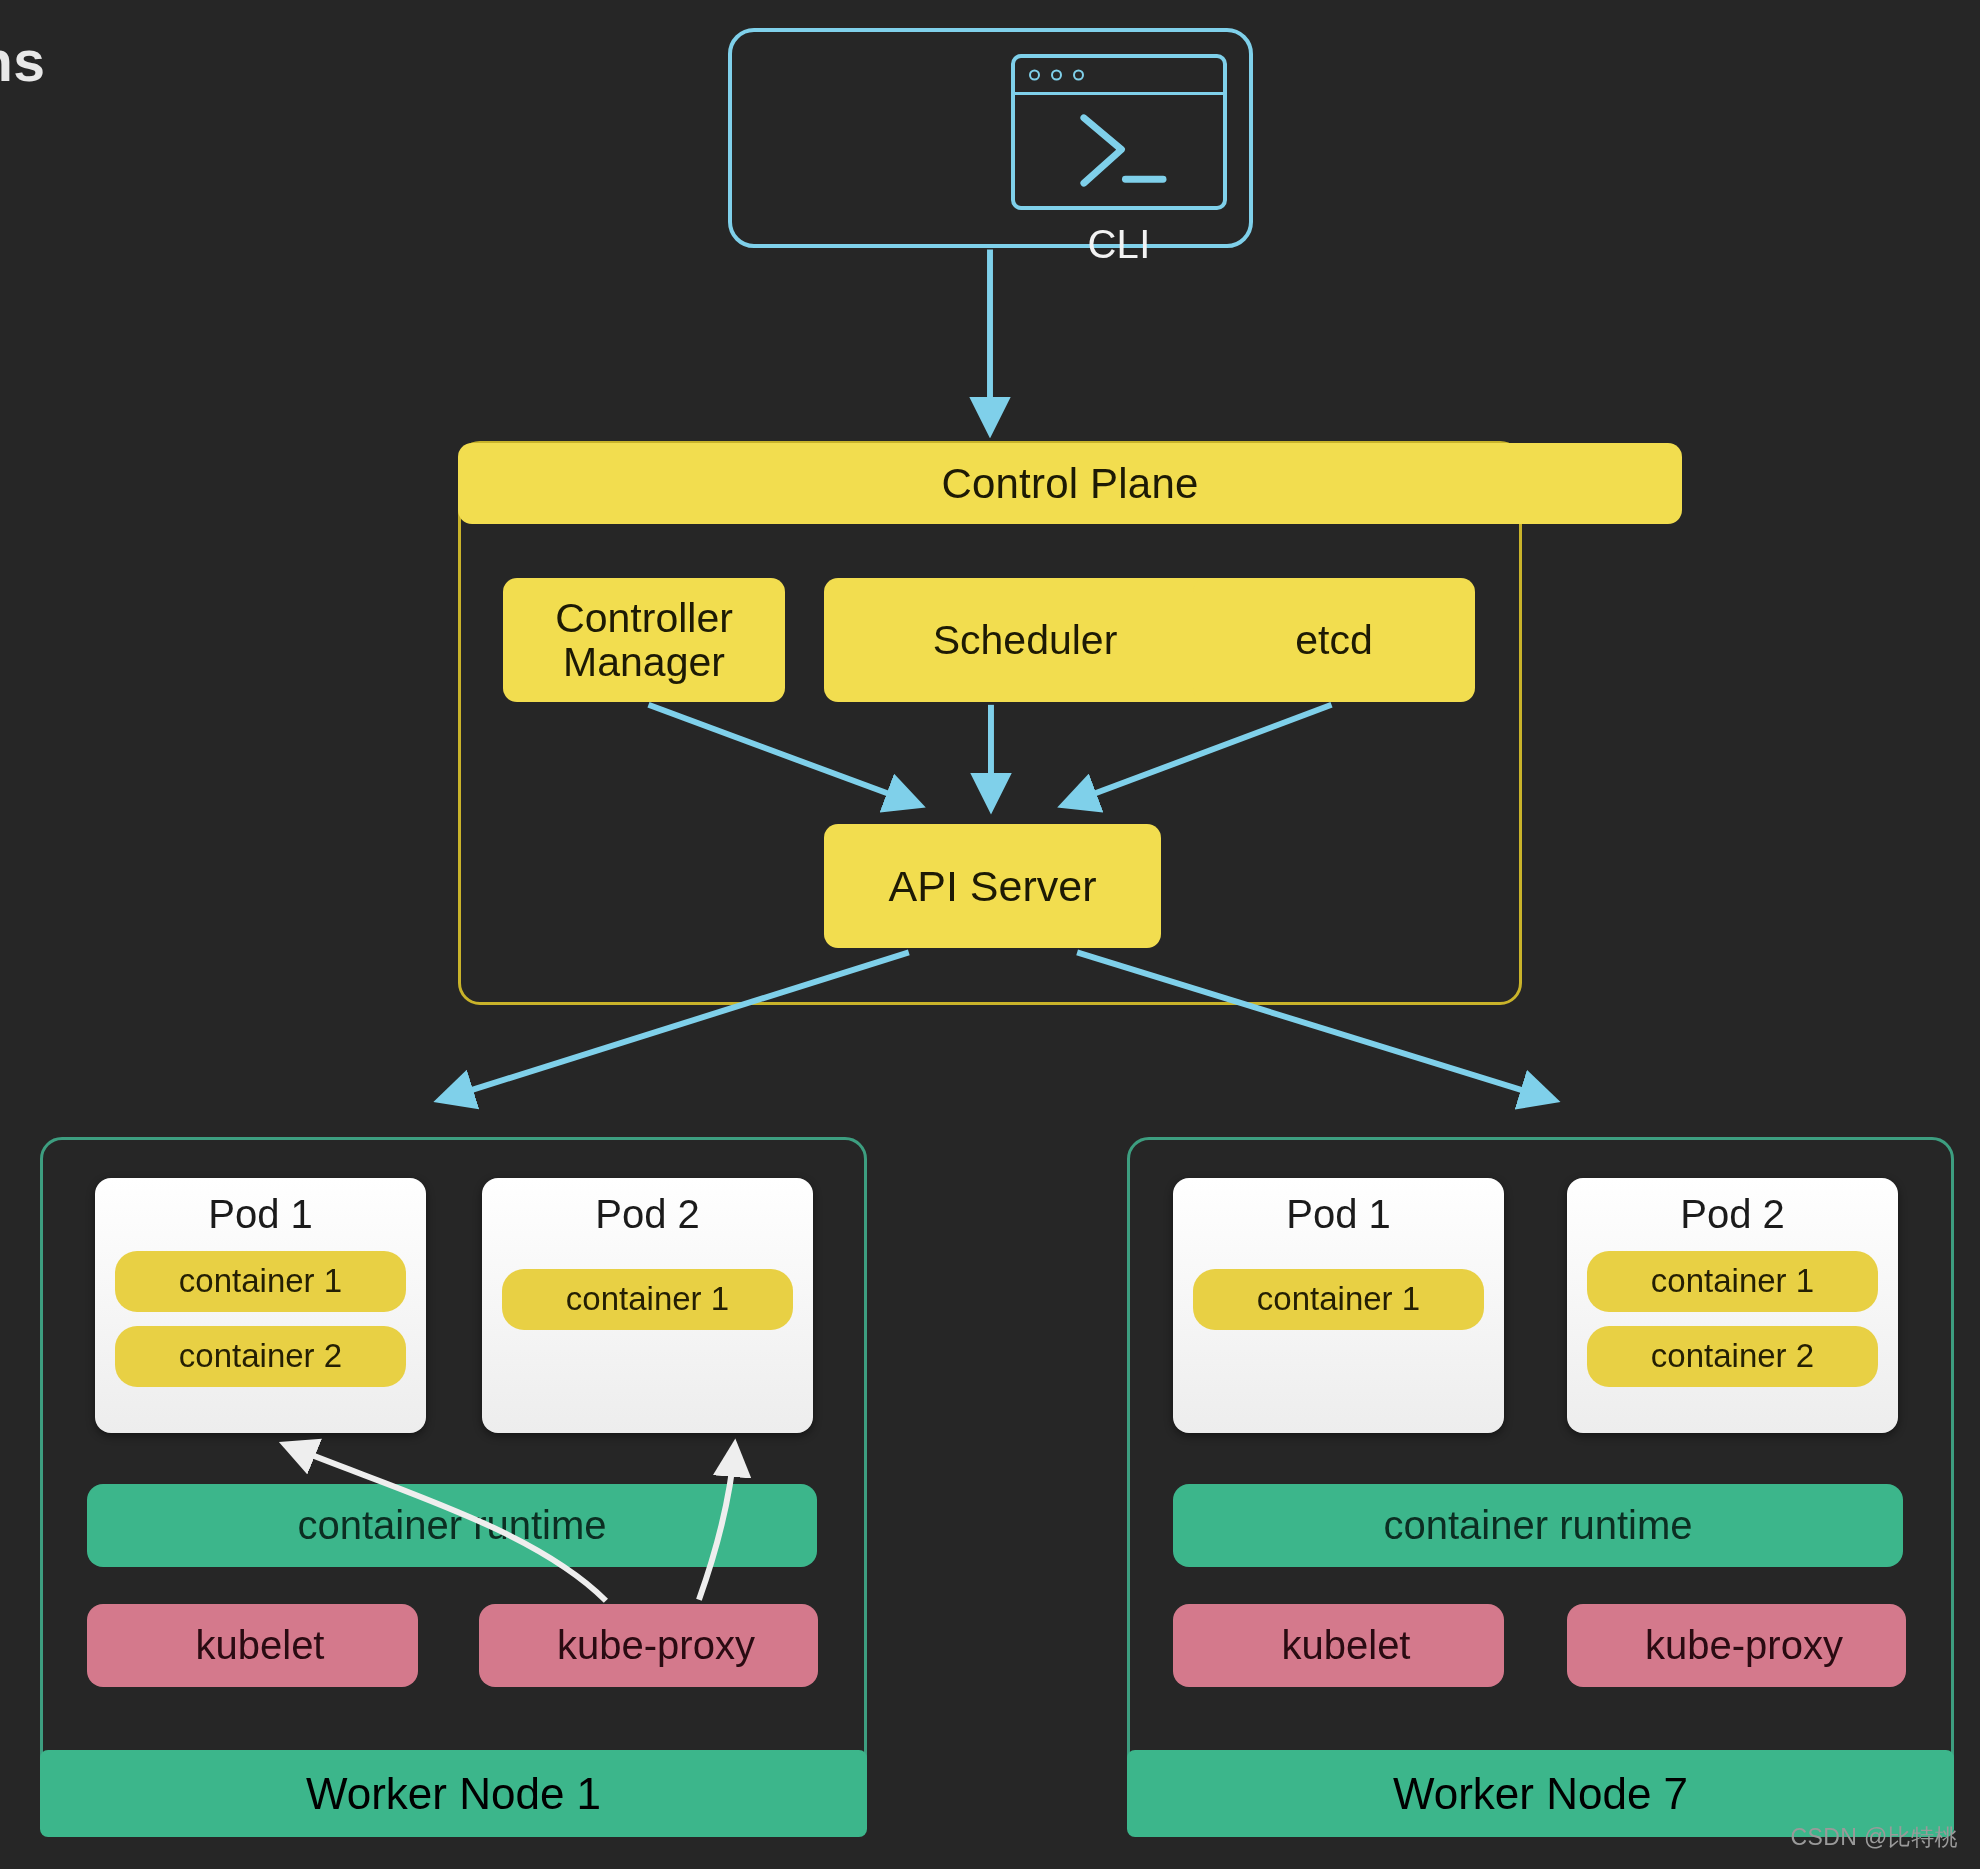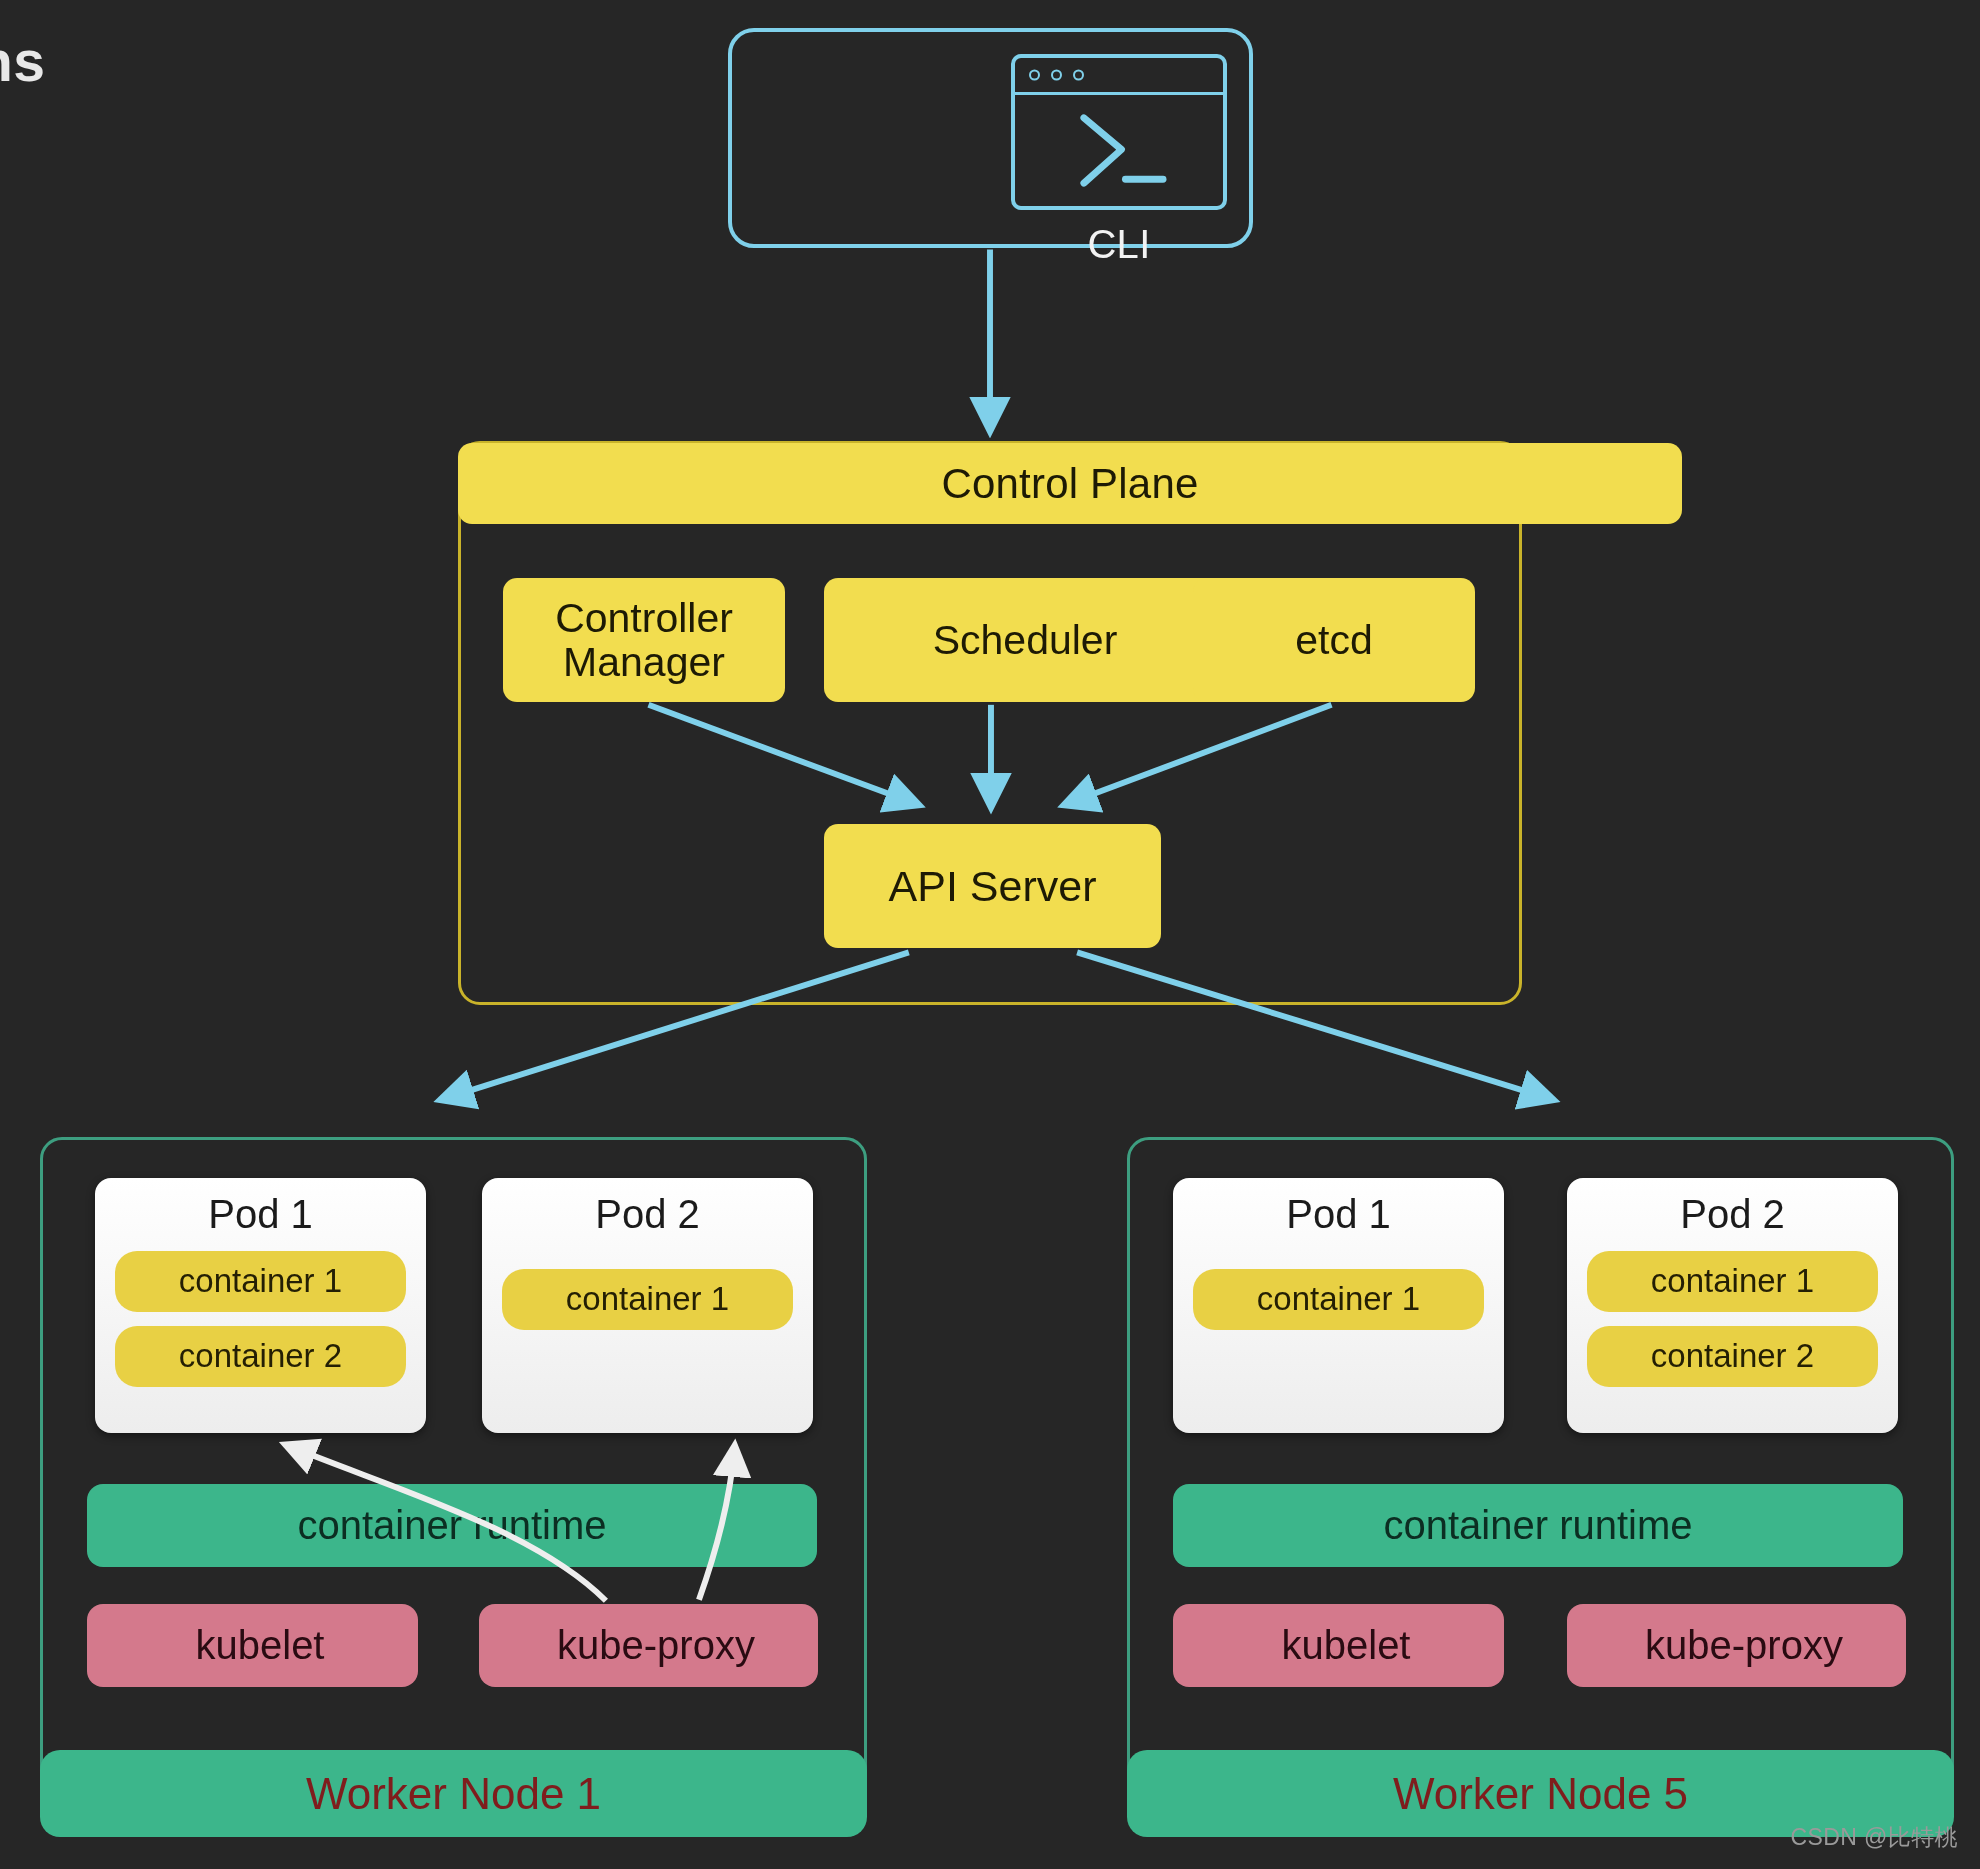--- a/index.html
+++ b/index.html
@@ -193,22 +193,22 @@
     font-size: 40px;
     display: flex;
     align-items: center;
     justify-content: center;
     box-sizing: border-box;
     padding-left: 15px;
   }
   .node-footer {
     position: absolute;
     background: #3cb68b;
-    border-radius: 20px;
-    color: #7f1d1d;
+    border-radius: 8px;
+    color: #000000;
     font-size: 44px;
     display: flex;
     align-items: center;
     justify-content: center;
     box-sizing: border-box;
   }
   
   .watermark {
     position: absolute;
     right: 22px;
@@ -299,21 +299,21 @@
     <div class="pod-title">Pod 2</div>
     <div class="container-chip">container 1</div>
     <div class="container-chip">container 2</div>
   </div>
 
   <div class="runtime-bar" style="left:1173px; top:1484px; width:730px; height:83px;">container runtime</div>
 
   <div class="svc-pill" style="left:1173px; top:1604px; width:331px; height:83px;">kubelet</div>
   <div class="svc-pill" style="left:1567px; top:1604px; width:339px; height:83px;">kube-proxy</div>
 
-  <div class="node-footer" style="left:1127px; top:1750px; width:827px; height:87px;">Worker Node 5</div>
+  <div class="node-footer" style="left:1127px; top:1750px; width:827px; height:87px;">Worker Node 7</div>
 
   <svg class="overlay" viewBox="0 0 2000 1888" width="1980" height="1869">
     <defs>
       <marker id="bluehead" markerWidth="7" markerHeight="7" refX="5.2" refY="3.5" orient="auto" markerUnits="strokeWidth">
         <path d="M0,0 L7,3.5 L0,7 z" fill="#7fd0ea"></path>
       </marker>
       <marker id="whitehead" markerWidth="6.5" markerHeight="6.5" refX="5" refY="3.25" orient="auto" markerUnits="strokeWidth">
         <path d="M0,0 L6.5,3.25 L0,6.5 z" fill="#eeeeee"></path>
       </marker>
     </defs>

